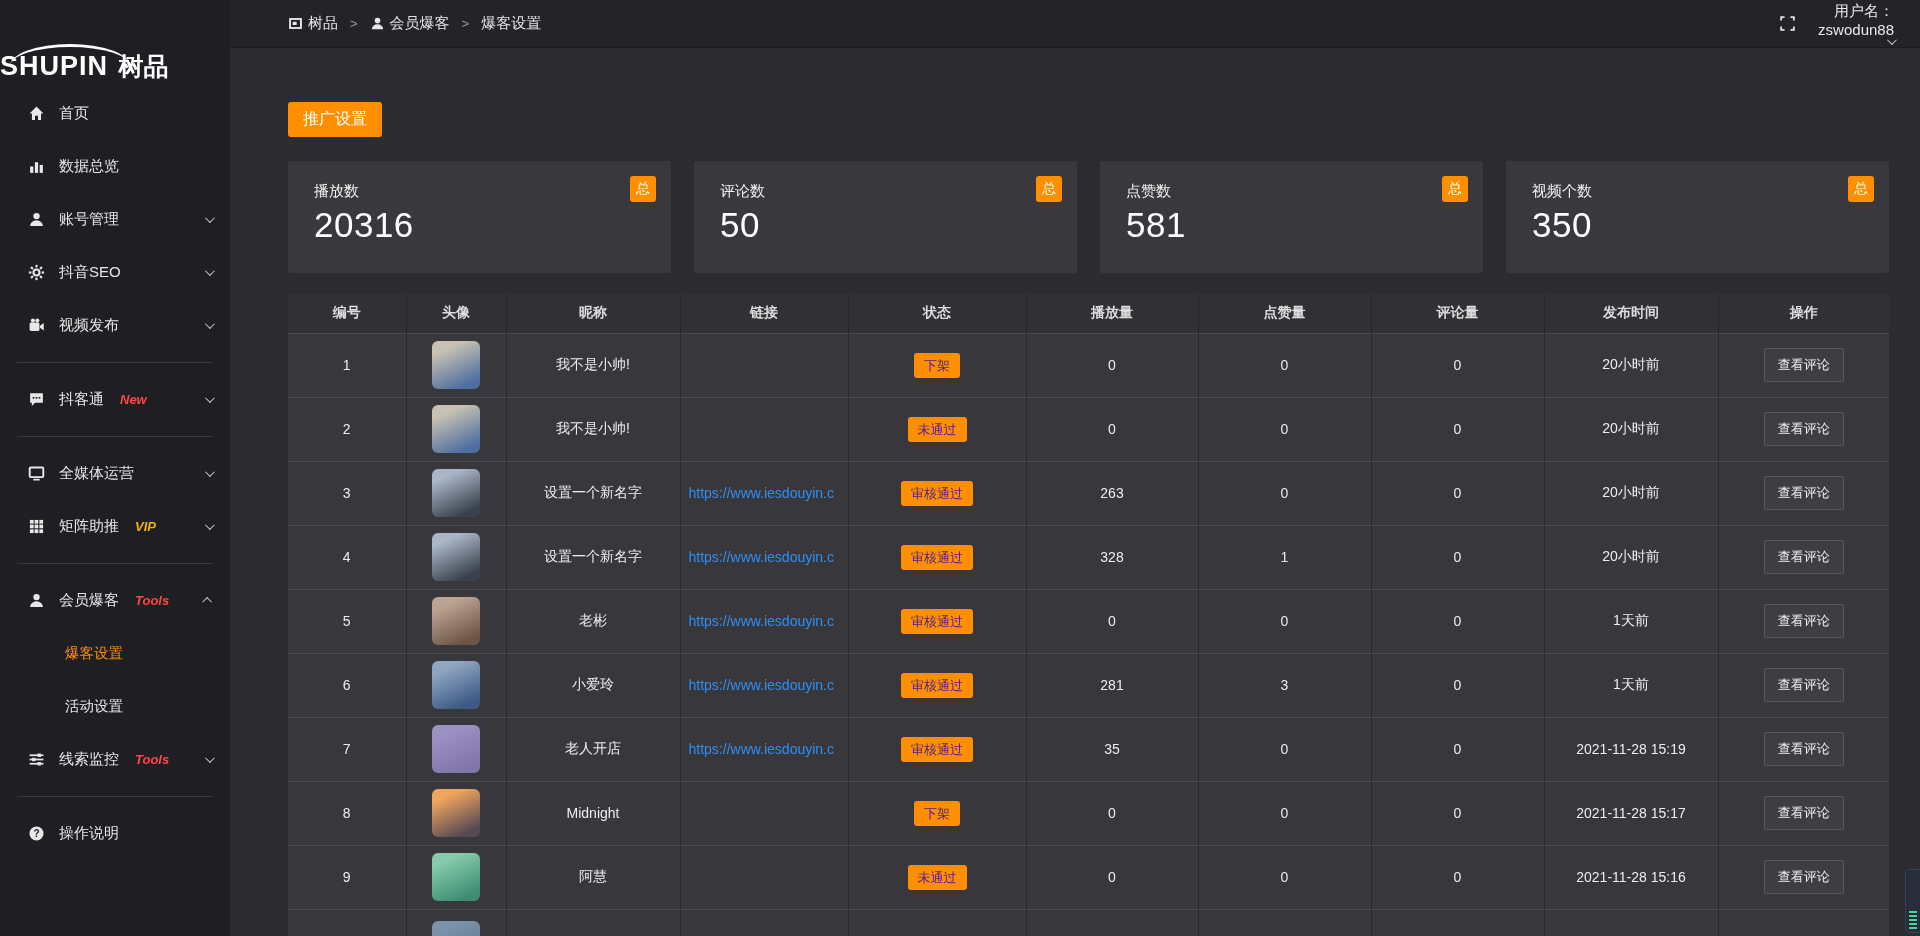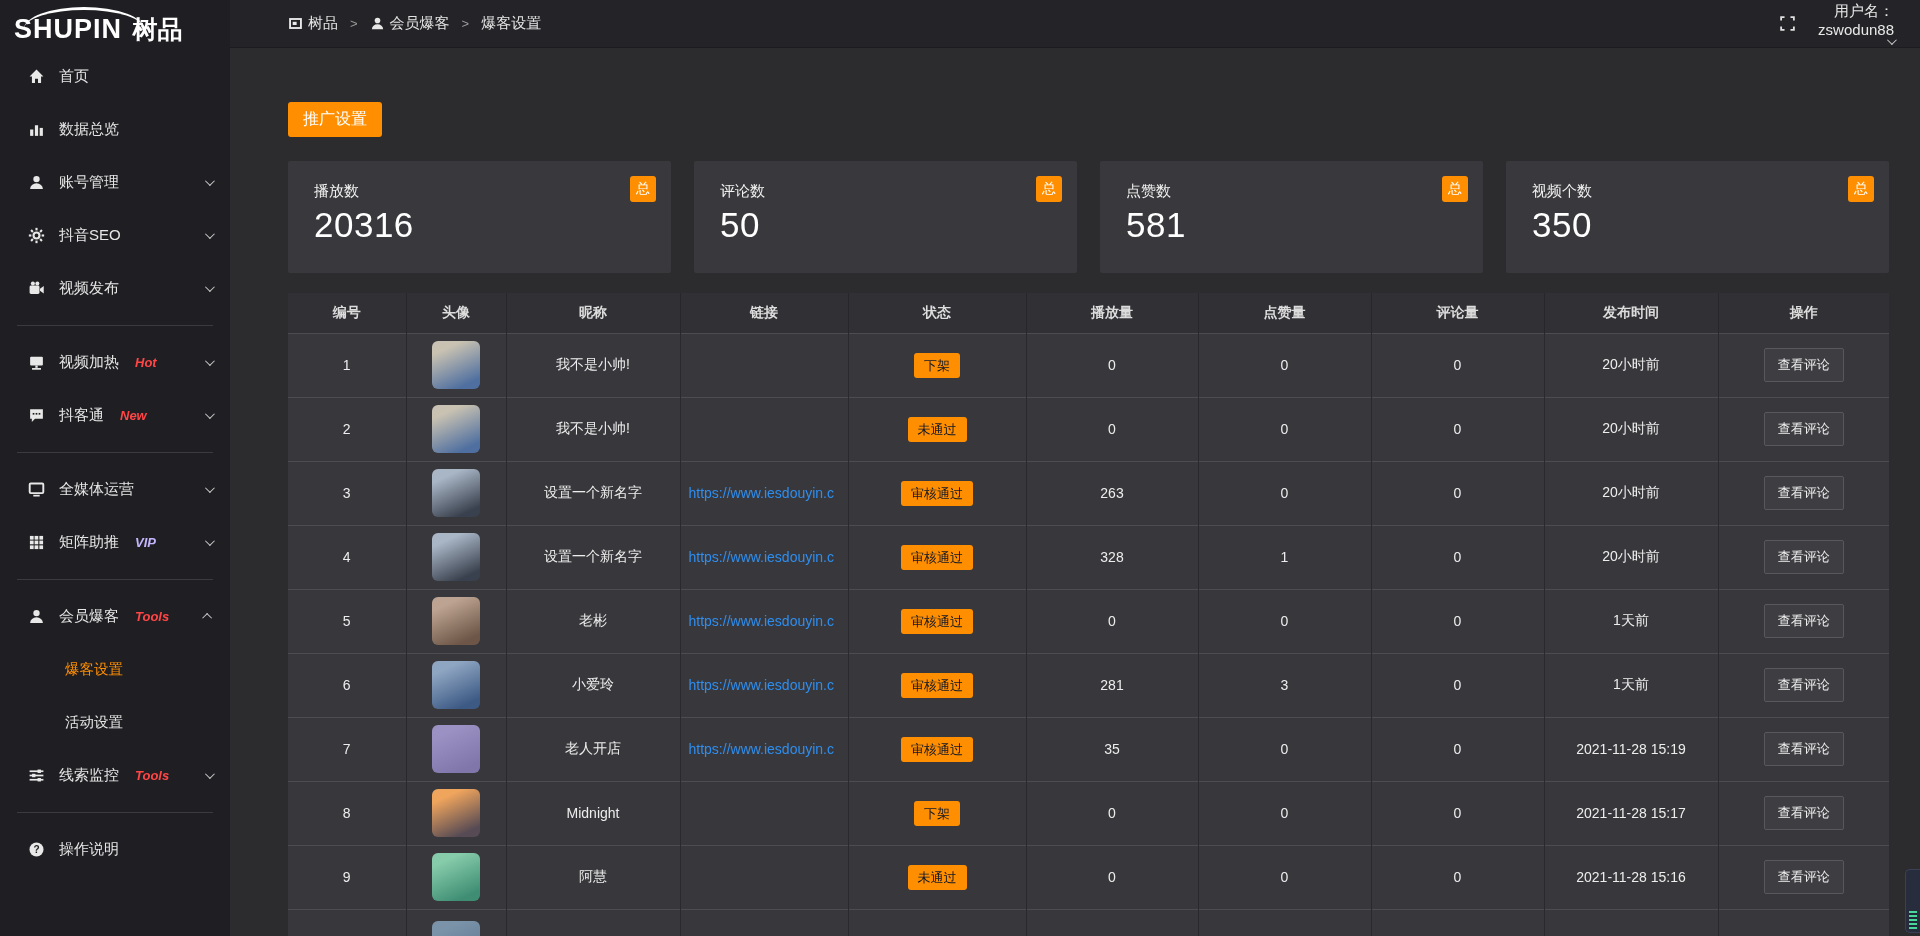--- a/index.html
+++ b/index.html
@@ -3,21 +3,21 @@
 <meta charset="utf-8">
 <style>
   * { margin:0; padding:0; box-sizing:border-box; }
   html,body { width:1920px; height:936px; overflow:hidden; }
   body {
     font-family:"Liberation Sans","DejaVu Sans",sans-serif;
     background:#2c2c2f; color:#e8e8e8; display:flex;
   }
   
   .sidebar { width:230px; min-width:230px; height:100%; background:#1f1f23; overflow:hidden; }
-  .logo { height:50px; display:flex; align-items:center; padding-left:14px; position:relative; }
+  .logo { height:50px; display:flex; align-items:center; position:relative;margin-top:37px; }
   .logo-inner { position:relative; padding-top:8px; }
   .logo-arc { position:absolute; top:2px; left:10px; width:120px; height:22px;
     border-top:3px solid #fff; border-radius:50%/100% 100% 0 0; }
   .logo-text { font-size:27px; font-weight:bold; letter-spacing:1px; color:#fff; font-style:normal; }
   .logo-cn { font-size:25px; font-weight:bold; color:#fff; margin-left:6px; }
   .menu { list-style:none; margin-top:0; }
   .menu-item { display:flex; align-items:center; height:53px; padding:0 18px 0 28px; cursor:pointer; font-size:15px; color:#e6e6e6; position:relative; }
   .menu-item .ic { width:17px; height:17px; margin-right:14px; flex:none; display:inline-flex; }
   .menu-item .ic svg { width:100%; height:100%; }
   .menu-item .tag { font-size:13px; font-weight:bold; font-style:italic; margin-left:16px; }
@@ -57,21 +57,21 @@
   th { height:40px; background:#303035; font-size:14px; font-weight:bold; color:#dcdcdc; border-right:1px solid #27272b; }
   th:last-child { border-right:none; }
   td { height:64px; background:#38383c; font-size:14px; color:#ededed; text-align:center;
     border-right:1px solid #2a2a2e; border-top:1px solid #4c4c52; overflow:hidden; }
   td:last-child { border-right:none; }
   tr.partial td { height:17px; border-top:1px solid #4c4c52; }
   .avatar { width:48px; height:48px; border-radius:6px; margin:0 auto; }
   .avatar.sliver { margin-top:11px; height:48px; }
   .cell-link { display:block; text-align:left; padding-left:8px; color:#2e8ef0; text-decoration:none;
     white-space:nowrap; overflow:hidden; }
-  .status-badge { display:inline-block; background:#ff8f00; color:#0f172a; font-size:13px;
+  .status-badge { display:inline-block; background:#ff8f00; color:#4c1d95; font-size:13px;
     padding:6px 10px; border-radius:3px; line-height:1; }
   .action-btn { background:rgba(255,255,255,0.03); border:1px solid #58585e; color:#ededed;
     font-size:13px; padding:7px 13px; border-radius:2px; cursor:pointer; font-family:inherit; }
   
   .float-widget { position:absolute; right:0; bottom:3px; width:15px; height:64px; background:#272d3c;
     border:1px solid #3a4154; border-right:none; border-radius:5px 0 0 5px; overflow:hidden; }
   .float-widget .stripes { position:absolute; bottom:3px; left:3px; width:8px; height:18px;
     background:repeating-linear-gradient(to bottom,#49d69a 0 2px,#1f2836 2px 4px); }
 </style>
 </head>
@@ -144,32 +144,20 @@
             <path d="M11.3 8.2 L14.8 5.6 V12.8 L11.3 10.2 Z" fill="#e8e8e8"></path>
           </svg>
         </span>
         <span>视频发布</span>
         <span class="chev down"></span>
       </li>
       <li class="menu-divider"></li>
       <li class="menu-item">
         <span class="ic">
           <svg viewBox="0 0 16 16">
-            <rect x="2" y="2.6" width="12" height="8.2" rx="1" fill="#e8e8e8"></rect>
-            <rect x="6.9" y="10.8" width="2.2" height="2.2" fill="#e8e8e8"></rect>
-            <rect x="3.8" y="13.2" width="8.4" height="1.6" fill="#e8e8e8"></rect>
-          </svg>
-        </span>
-        <span>视频加热</span>
-        <span class="tag" style="color: rgb(255, 69, 69);">Hot</span>
-        <span class="chev down"></span>
-      </li>
-      <li class="menu-item">
-        <span class="ic">
-          <svg viewBox="0 0 16 16">
             <path d="M2 2 h12 v9 h-7.4 l-3 3 v-3 H2 Z" fill="#e8e8e8"></path>
             <g fill="#1f1f23">
               <rect x="4.4" y="5.6" width="1.6" height="1.6"></rect>
               <rect x="7.2" y="5.6" width="1.6" height="1.6"></rect>
               <rect x="10" y="5.6" width="1.6" height="1.6"></rect>
             </g>
           </svg>
         </span>
         <span>抖客通</span>
         <span class="tag" style="color: rgb(255, 69, 69);">New</span>
@@ -196,21 +184,21 @@
               <rect x="1.8" y="6.2" width="3.5" height="3.5"></rect>
               <rect x="6.2" y="6.2" width="3.5" height="3.5"></rect>
               <rect x="10.7" y="6.2" width="3.5" height="3.5"></rect>
               <rect x="1.8" y="10.7" width="3.5" height="3.5"></rect>
               <rect x="6.2" y="10.7" width="3.5" height="3.5"></rect>
               <rect x="10.7" y="10.7" width="3.5" height="3.5"></rect>
             </g>
           </svg>
         </span>
         <span>矩阵助推</span>
-        <span class="tag" style="color: #c4b5fd;">VIP</span>
+        <span class="tag" style="color: #eab308;">VIP</span>
         <span class="chev down"></span>
       </li>
       <li class="menu-divider"></li>
       <li class="menu-item">
         <span class="ic">
           <svg viewBox="0 0 16 16">
             <circle cx="8" cy="4.8" r="3" fill="#e8e8e8"></circle>
             <path d="M2 14 a6 5.2 0 0 1 12 0 Z" fill="#e8e8e8"></path>
           </svg>
         </span>

